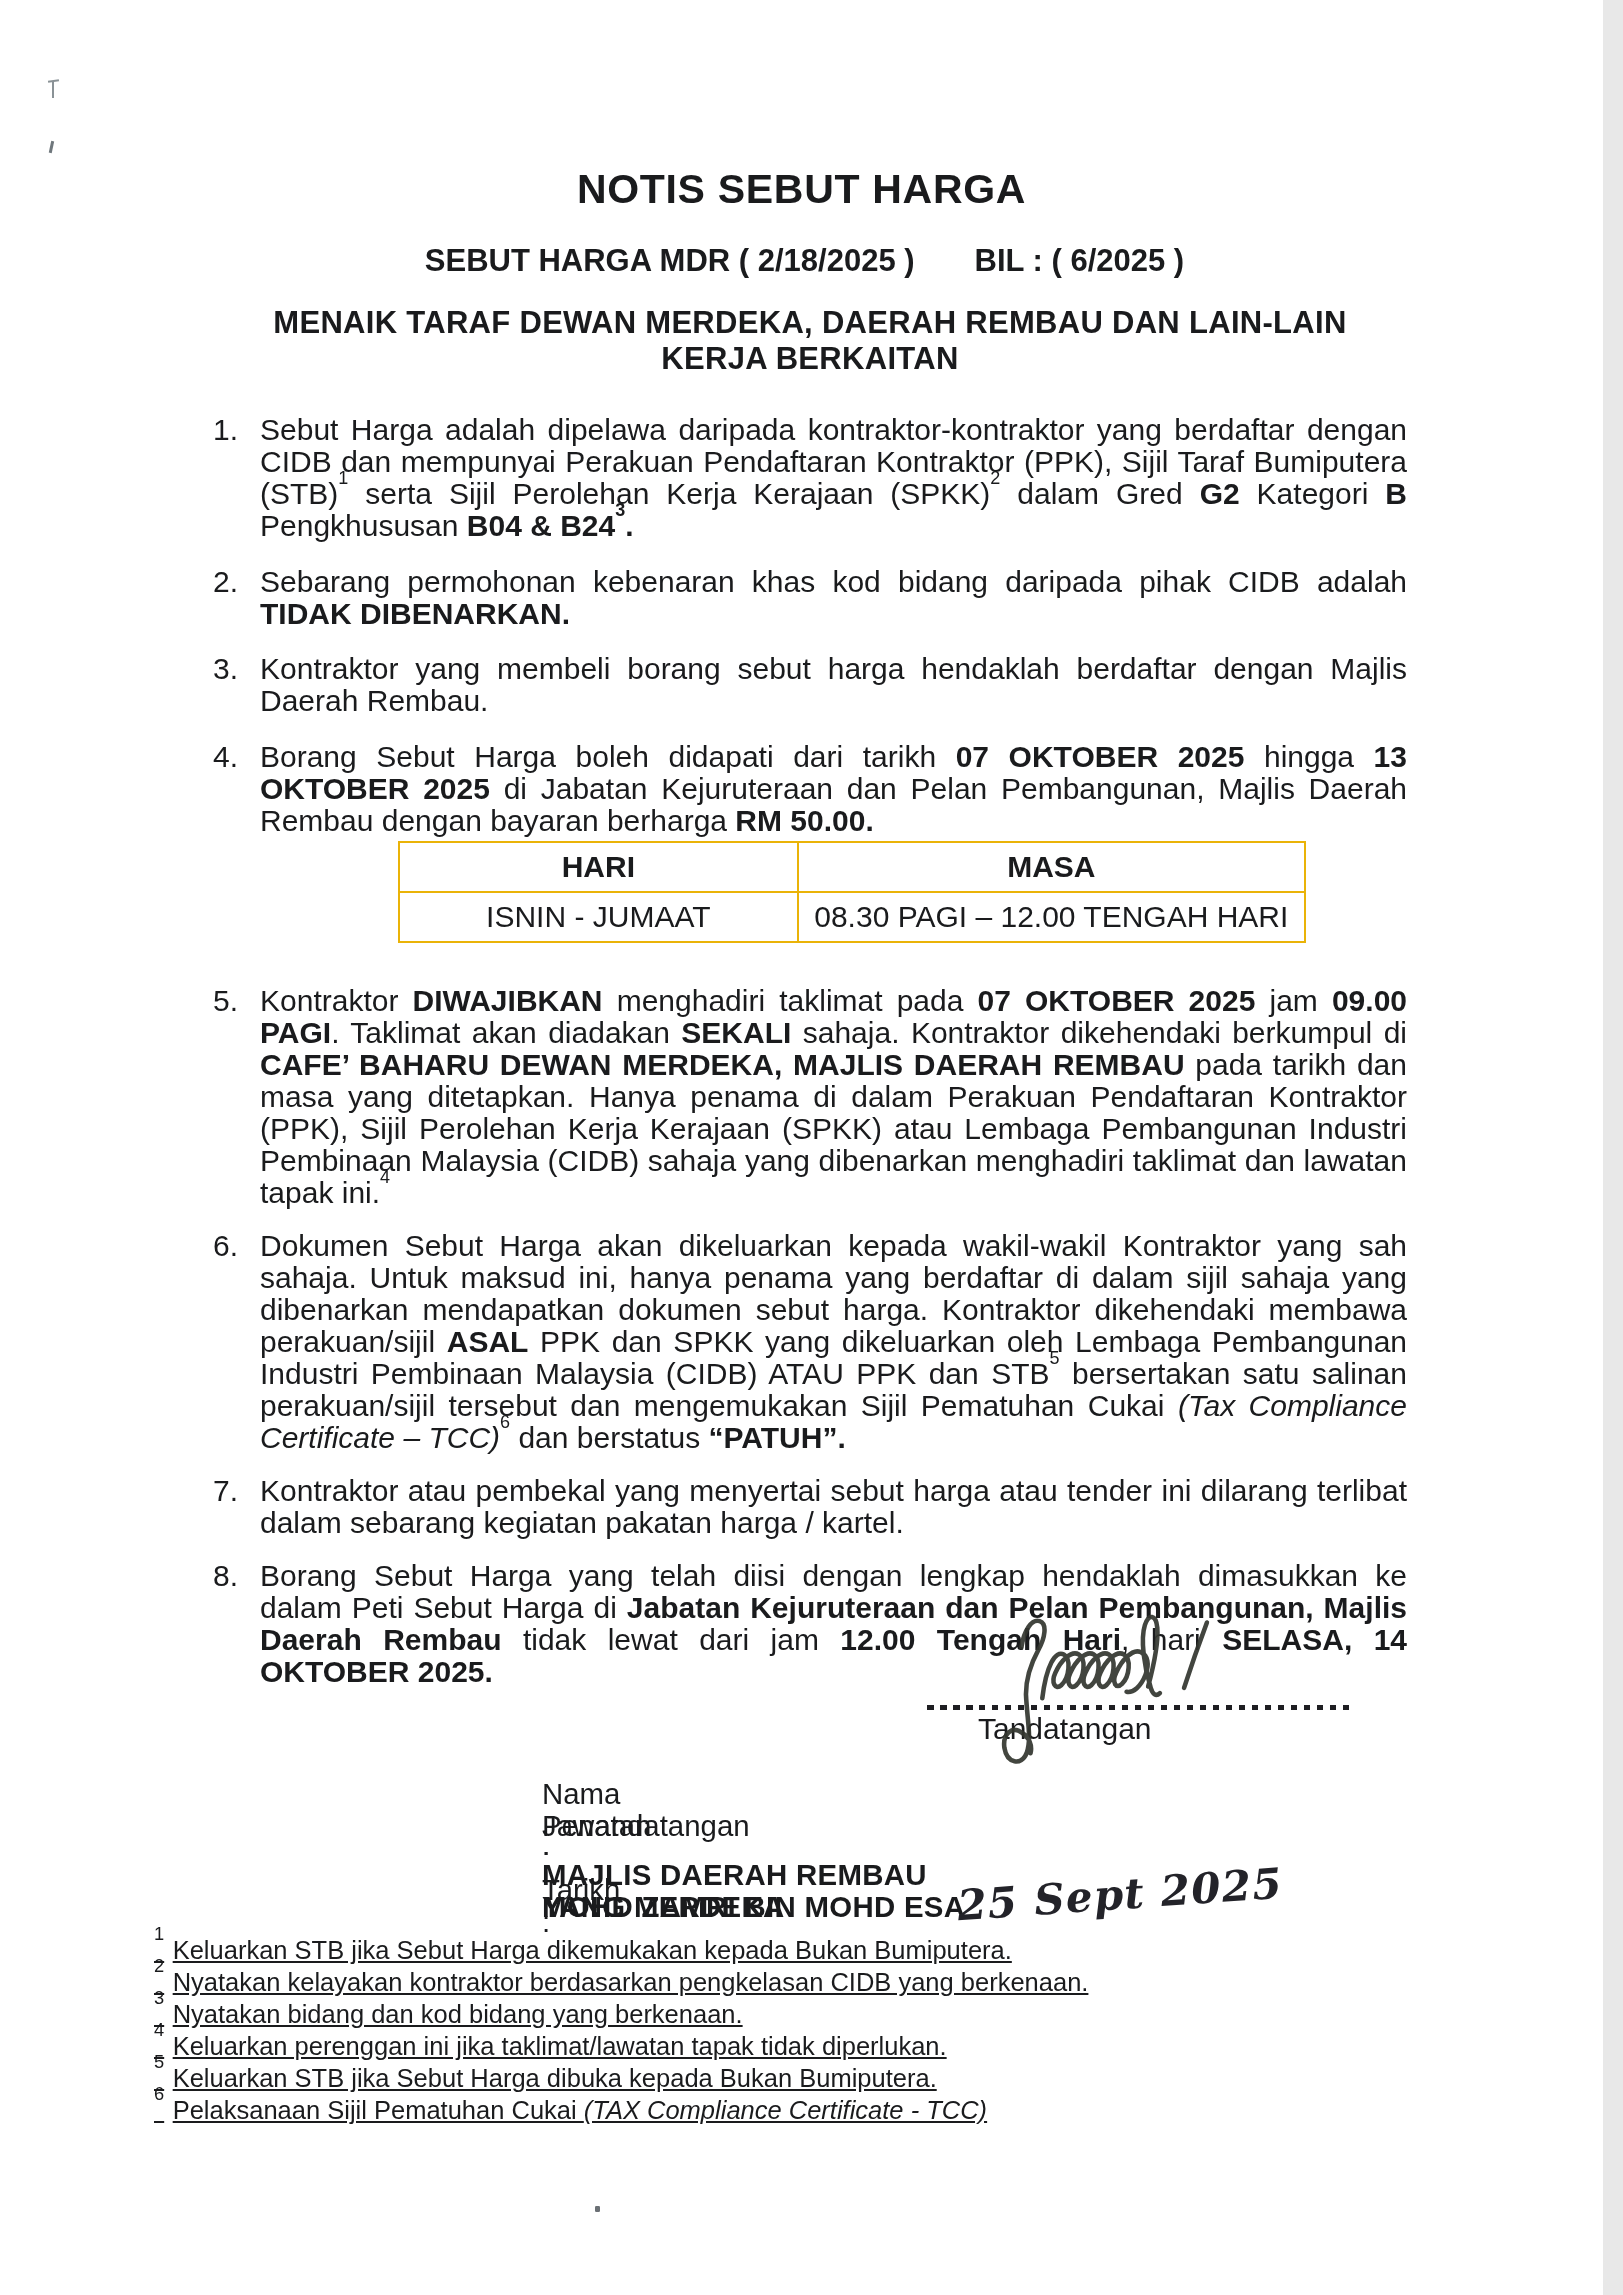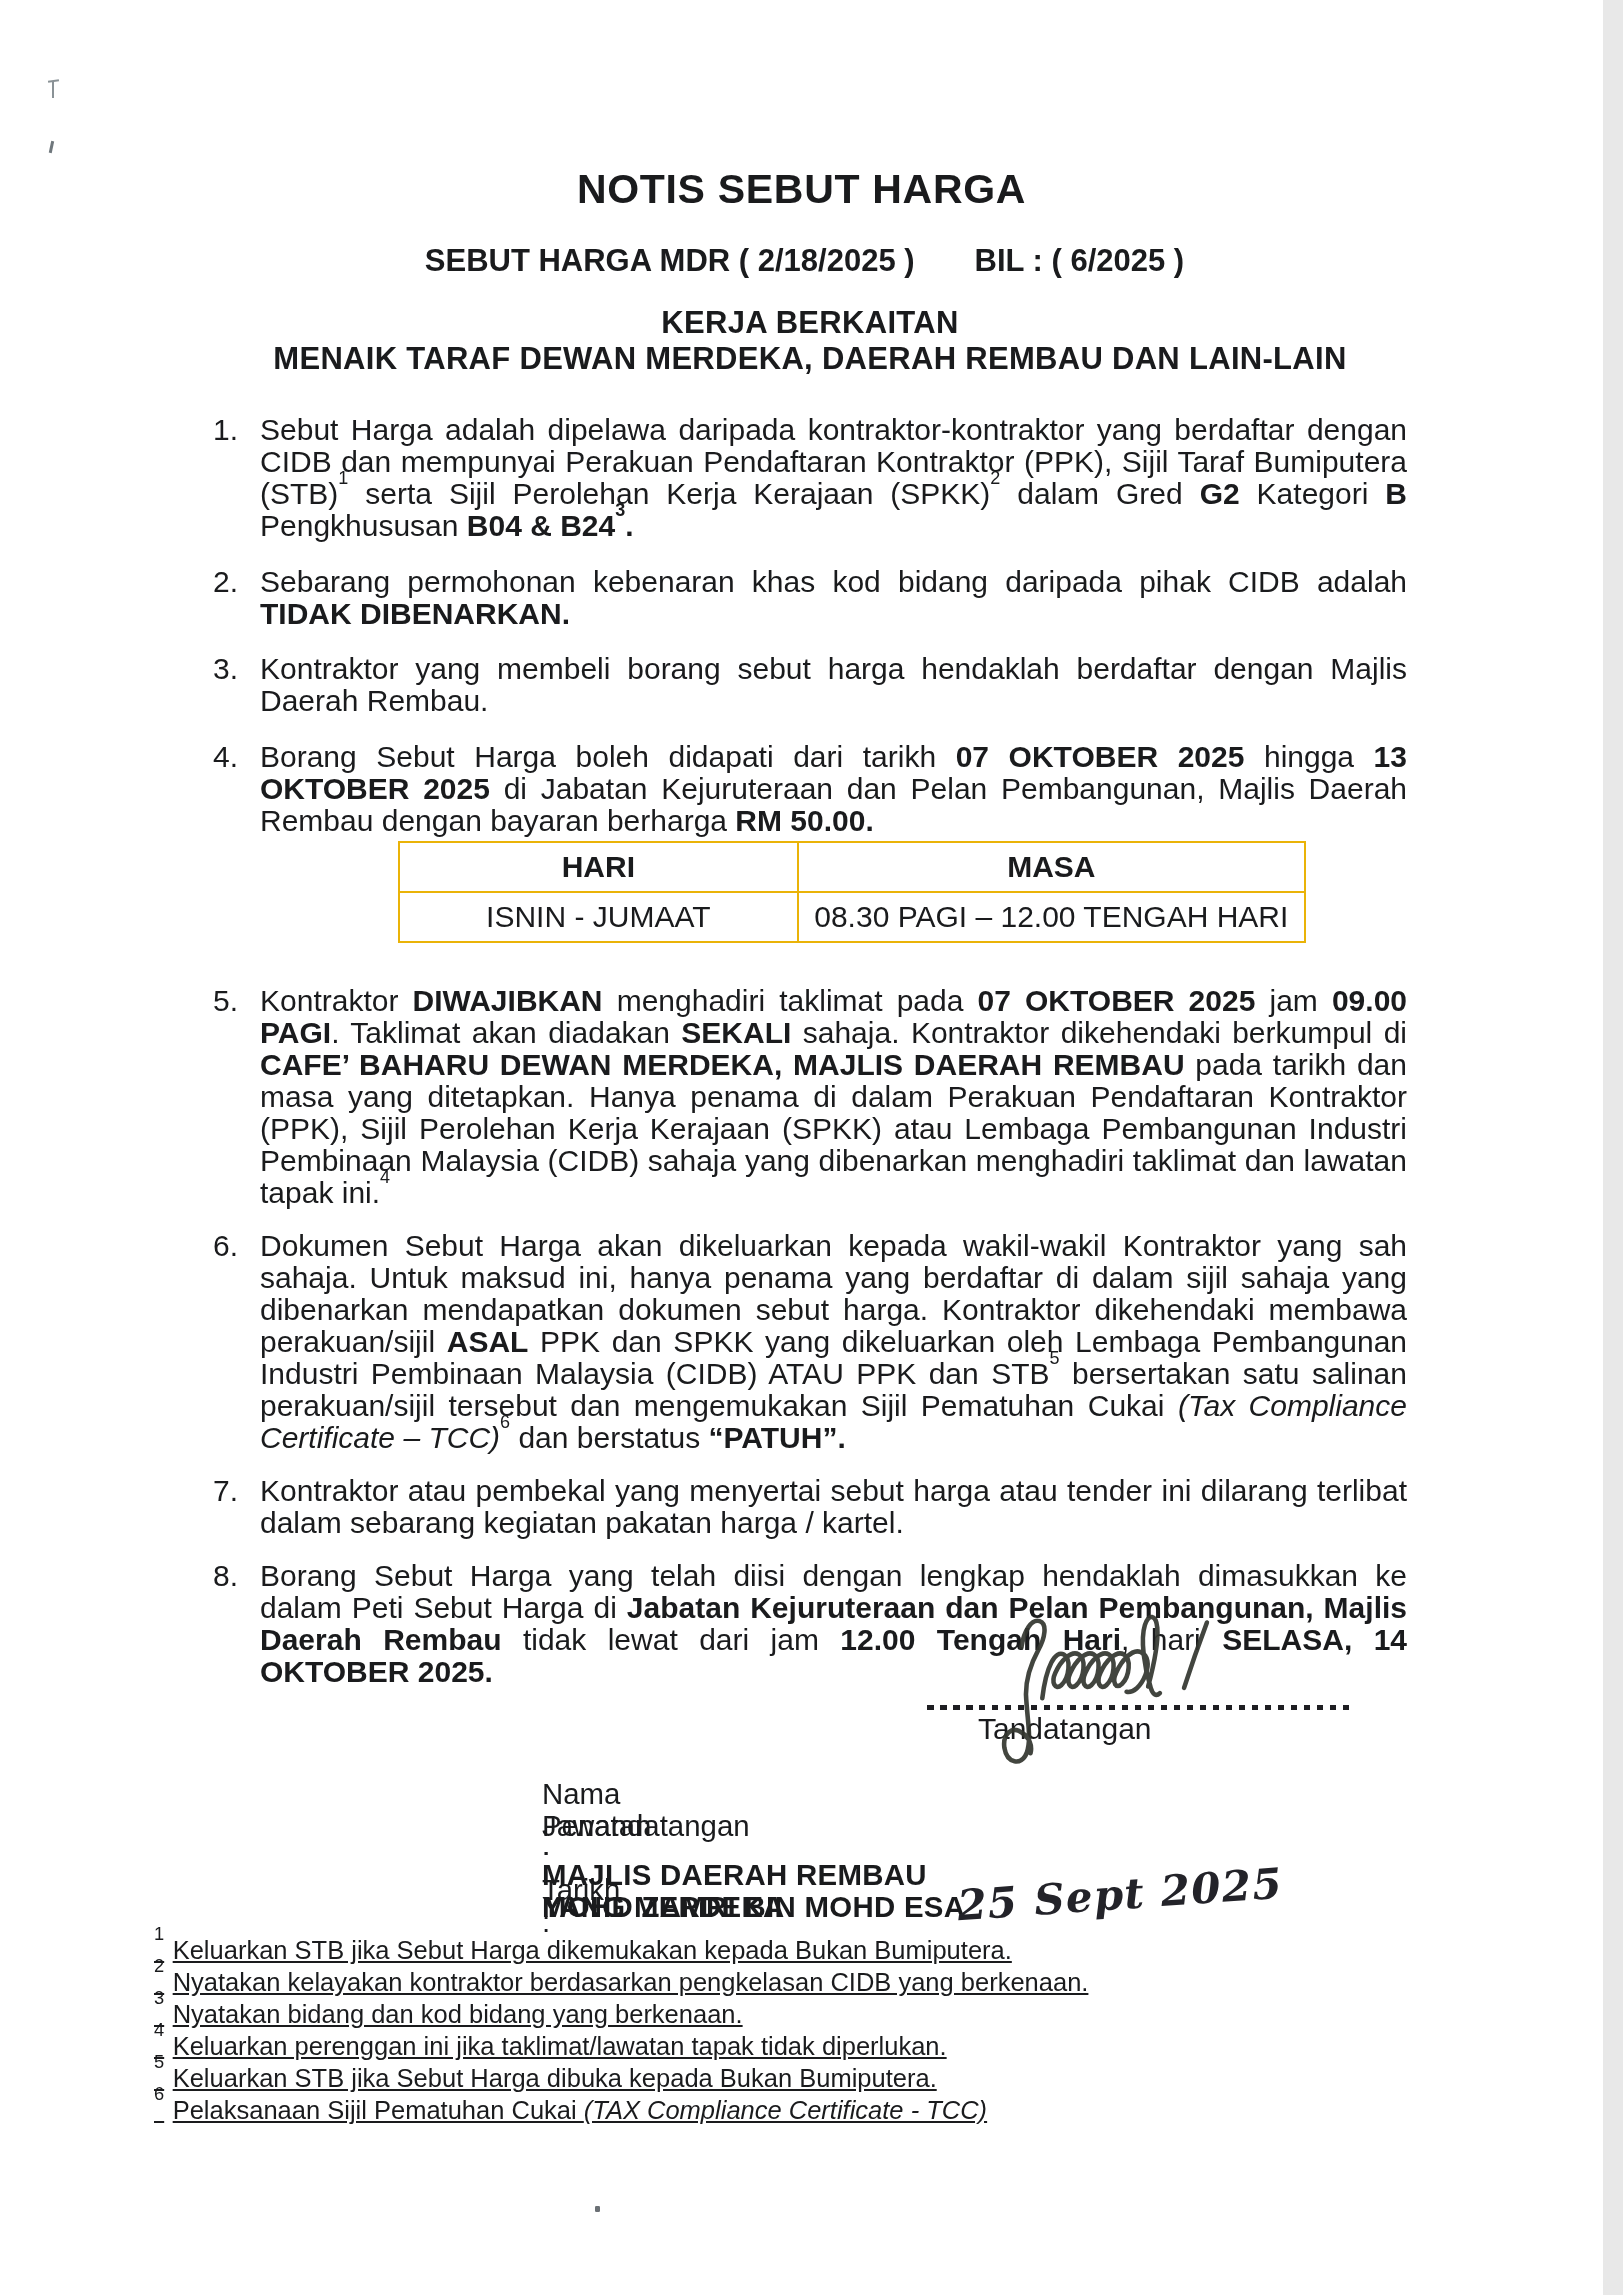--- a/index.html
+++ b/index.html
@@ -111,22 +111,22 @@
   <div class="art art-tick"></div>
   <div class="art art-dot"></div>
 
   <div class="abs doc-title">NOTIS SEBUT HARGA</div>
 
   <div class="abs ref-line">
     <span>SEBUT HARGA MDR ( 2/18/2025 )</span><span class="ref-gap"></span><span>BIL :  ( 6/2025 )</span>
   </div>
 
   <div class="abs subject">
+    <div>MENAIK TARAF DEWAN MERDEKA, DAERAH REMBAU DAN LAIN-LAIN</div>
     <div>KERJA BERKAITAN</div>
-    <div>MENAIK TARAF DEWAN MERDEKA, DAERAH REMBAU DAN LAIN-LAIN</div>
   </div>
 
   <div class="abs items items-a" id="items-a">
       <div class="item">
         <span class="num">1.</span>
         <div class="body">Sebut Harga adalah dipelawa daripada kontraktor-kontraktor yang berdaftar dengan CIDB dan mempunyai Perakuan Pendaftaran Kontraktor (PPK), Sijil Taraf Bumiputera (STB)<sup>1</sup> serta Sijil Perolehan Kerja Kerajaan (SPKK)<sup>2</sup> dalam Gred <b>G2</b> Kategori <b>B</b> Pengkhususan <b>B04 &amp; B24</b><sup><b>3</b></sup><b>.</b></div>
       </div>
       <div class="item">
         <span class="num">2.</span>
         <div class="body">Sebarang permohonan kebenaran khas kod bidang daripada pihak CIDB adalah <b>TIDAK DIBENARKAN.</b></div>

